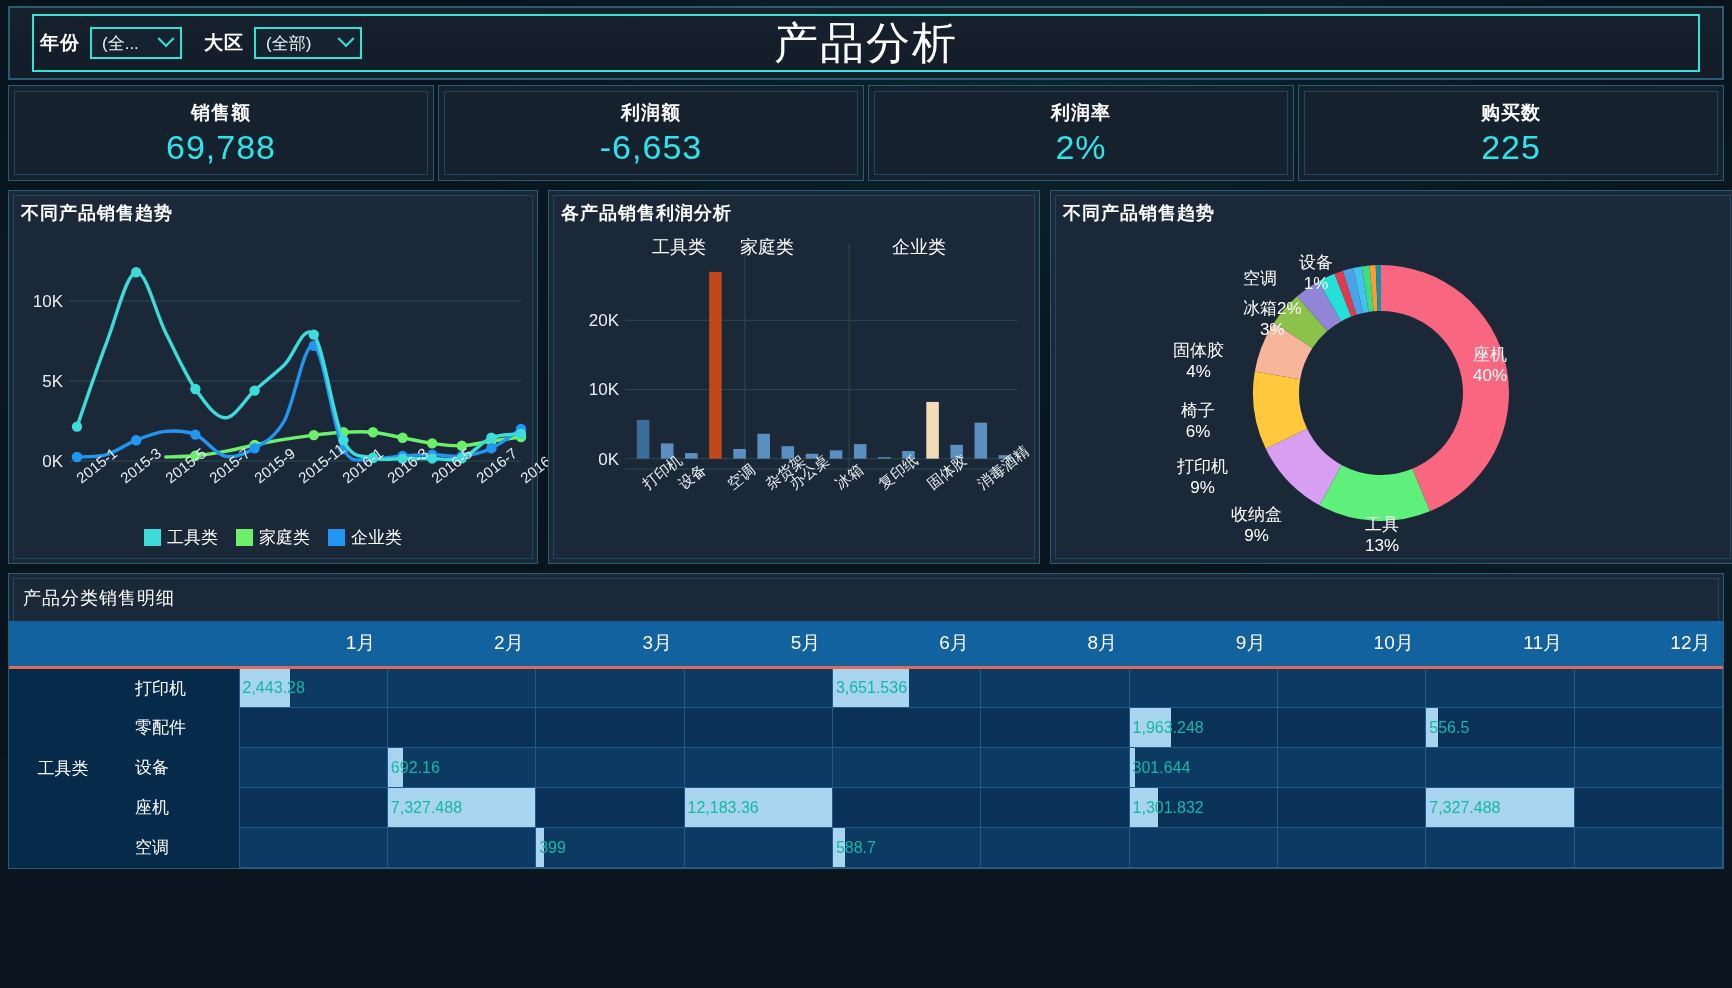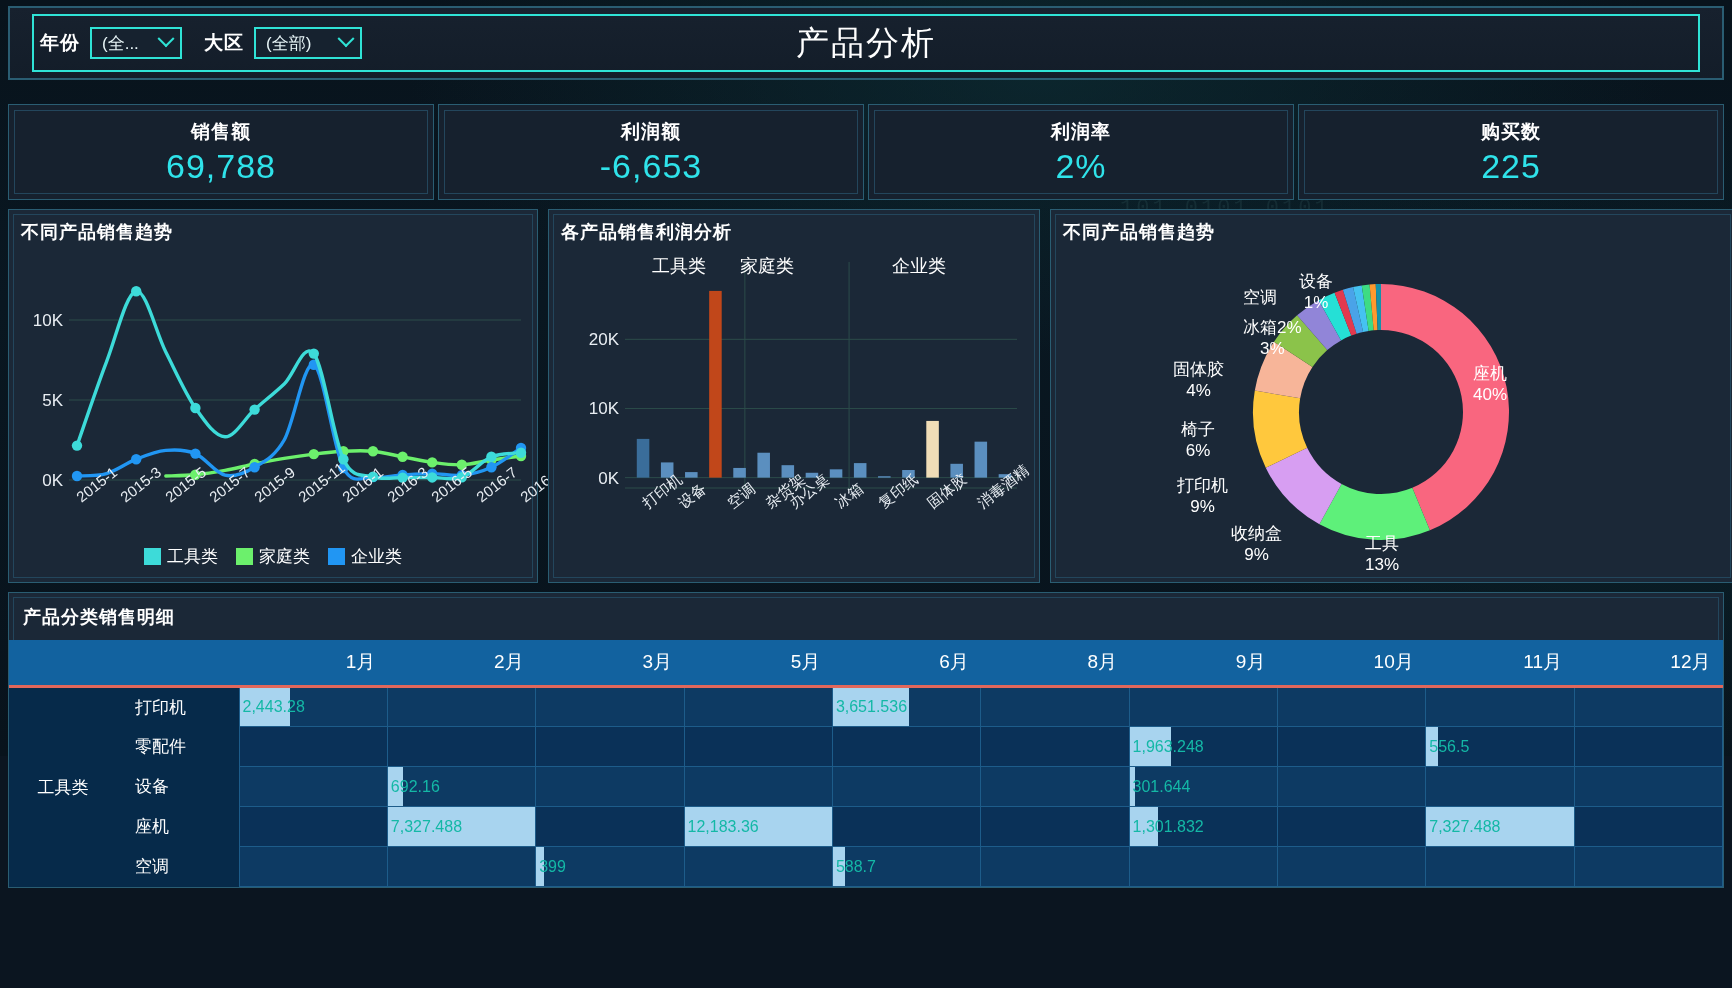--- a/index.html
+++ b/index.html
@@ -47,25 +47,25 @@
     border:2px solid #2fe3d6; background:#16222f; color:#e8f6f8;
     height:32px; padding:0 8px 0 10px; font-size:17px; min-width:92px;
   }
   .fselect .cv { white-space:nowrap; overflow:hidden; }
   .chev { width:12px; height:12px; margin-left:14px; flex:0 0 auto;
           border-right:2px solid #2fe3d6; border-bottom:2px solid #2fe3d6;
           transform: rotate(45deg) translate(-3px,-3px); }
   .maintitle {
     position:absolute; left:0; right:0; top:0; bottom:0;
     display:flex; align-items:center; justify-content:center;
-    color:#ffffff; font-size:33px; letter-spacing:2px; pointer-events:none;
-  }
-
-  
-  .kpis { display:flex; gap:4px; margin-top:24px; height:96px; }
+    color:#ffffff; font-size:44px; letter-spacing:2px; pointer-events:none;
+  }
+
+  
+  .kpis { display:flex; gap:4px; margin-top:5px; height:96px; }
   .kpi {
     flex:1; position:relative; border:1px solid #2a5d72;
     background:#16212e; display:flex; flex-direction:column;
     align-items:center; justify-content:center; gap:2px;
   }
   .kpi:before{
     content:""; position:absolute; left:5px; right:5px; top:5px; bottom:5px;
     border:1px solid #23465c; pointer-events:none;
   }
   .kpi-label{ color:#ffffff; font-size:19px; font-weight:bold; letter-spacing:1px; z-index:1;}
@@ -105,21 +105,21 @@
 
   
   .tablepanel{
     position:relative; margin-top:9px; border:1px solid #2a5d72;
     background:#1b2837; height:auto;
   }
   .tablepanel:before{
     content:""; position:absolute; left:4px; right:4px; top:4px; bottom:0;
     border:1px solid #23465c; border-bottom:none; pointer-events:none;
   }
-  .tbl-title{ color:#ffffff; font-size:18px; font-weight:bold; letter-spacing:1px;
+  .tbl-title{ color:#ffffff; font-size:18px; font-weight:normal; letter-spacing:1px;
               padding:12px 14px 11px 14px; position:relative; z-index:2;}
   table.grid{ border-collapse:collapse; width:100%; table-layout:fixed;
               position:relative; z-index:2; }
   table.grid thead th{
     background:#12629f; color:#ffffff; font-size:19px; font-weight:normal;
     text-align:right; padding:9px 12px 10px 4px; border-bottom:3px solid #e2675b;
   }
   table.grid thead th.corner{ background:#12629f; }
   table.grid td{
     height:40px; font-size:16px; color:#ffffff; padding:0;

